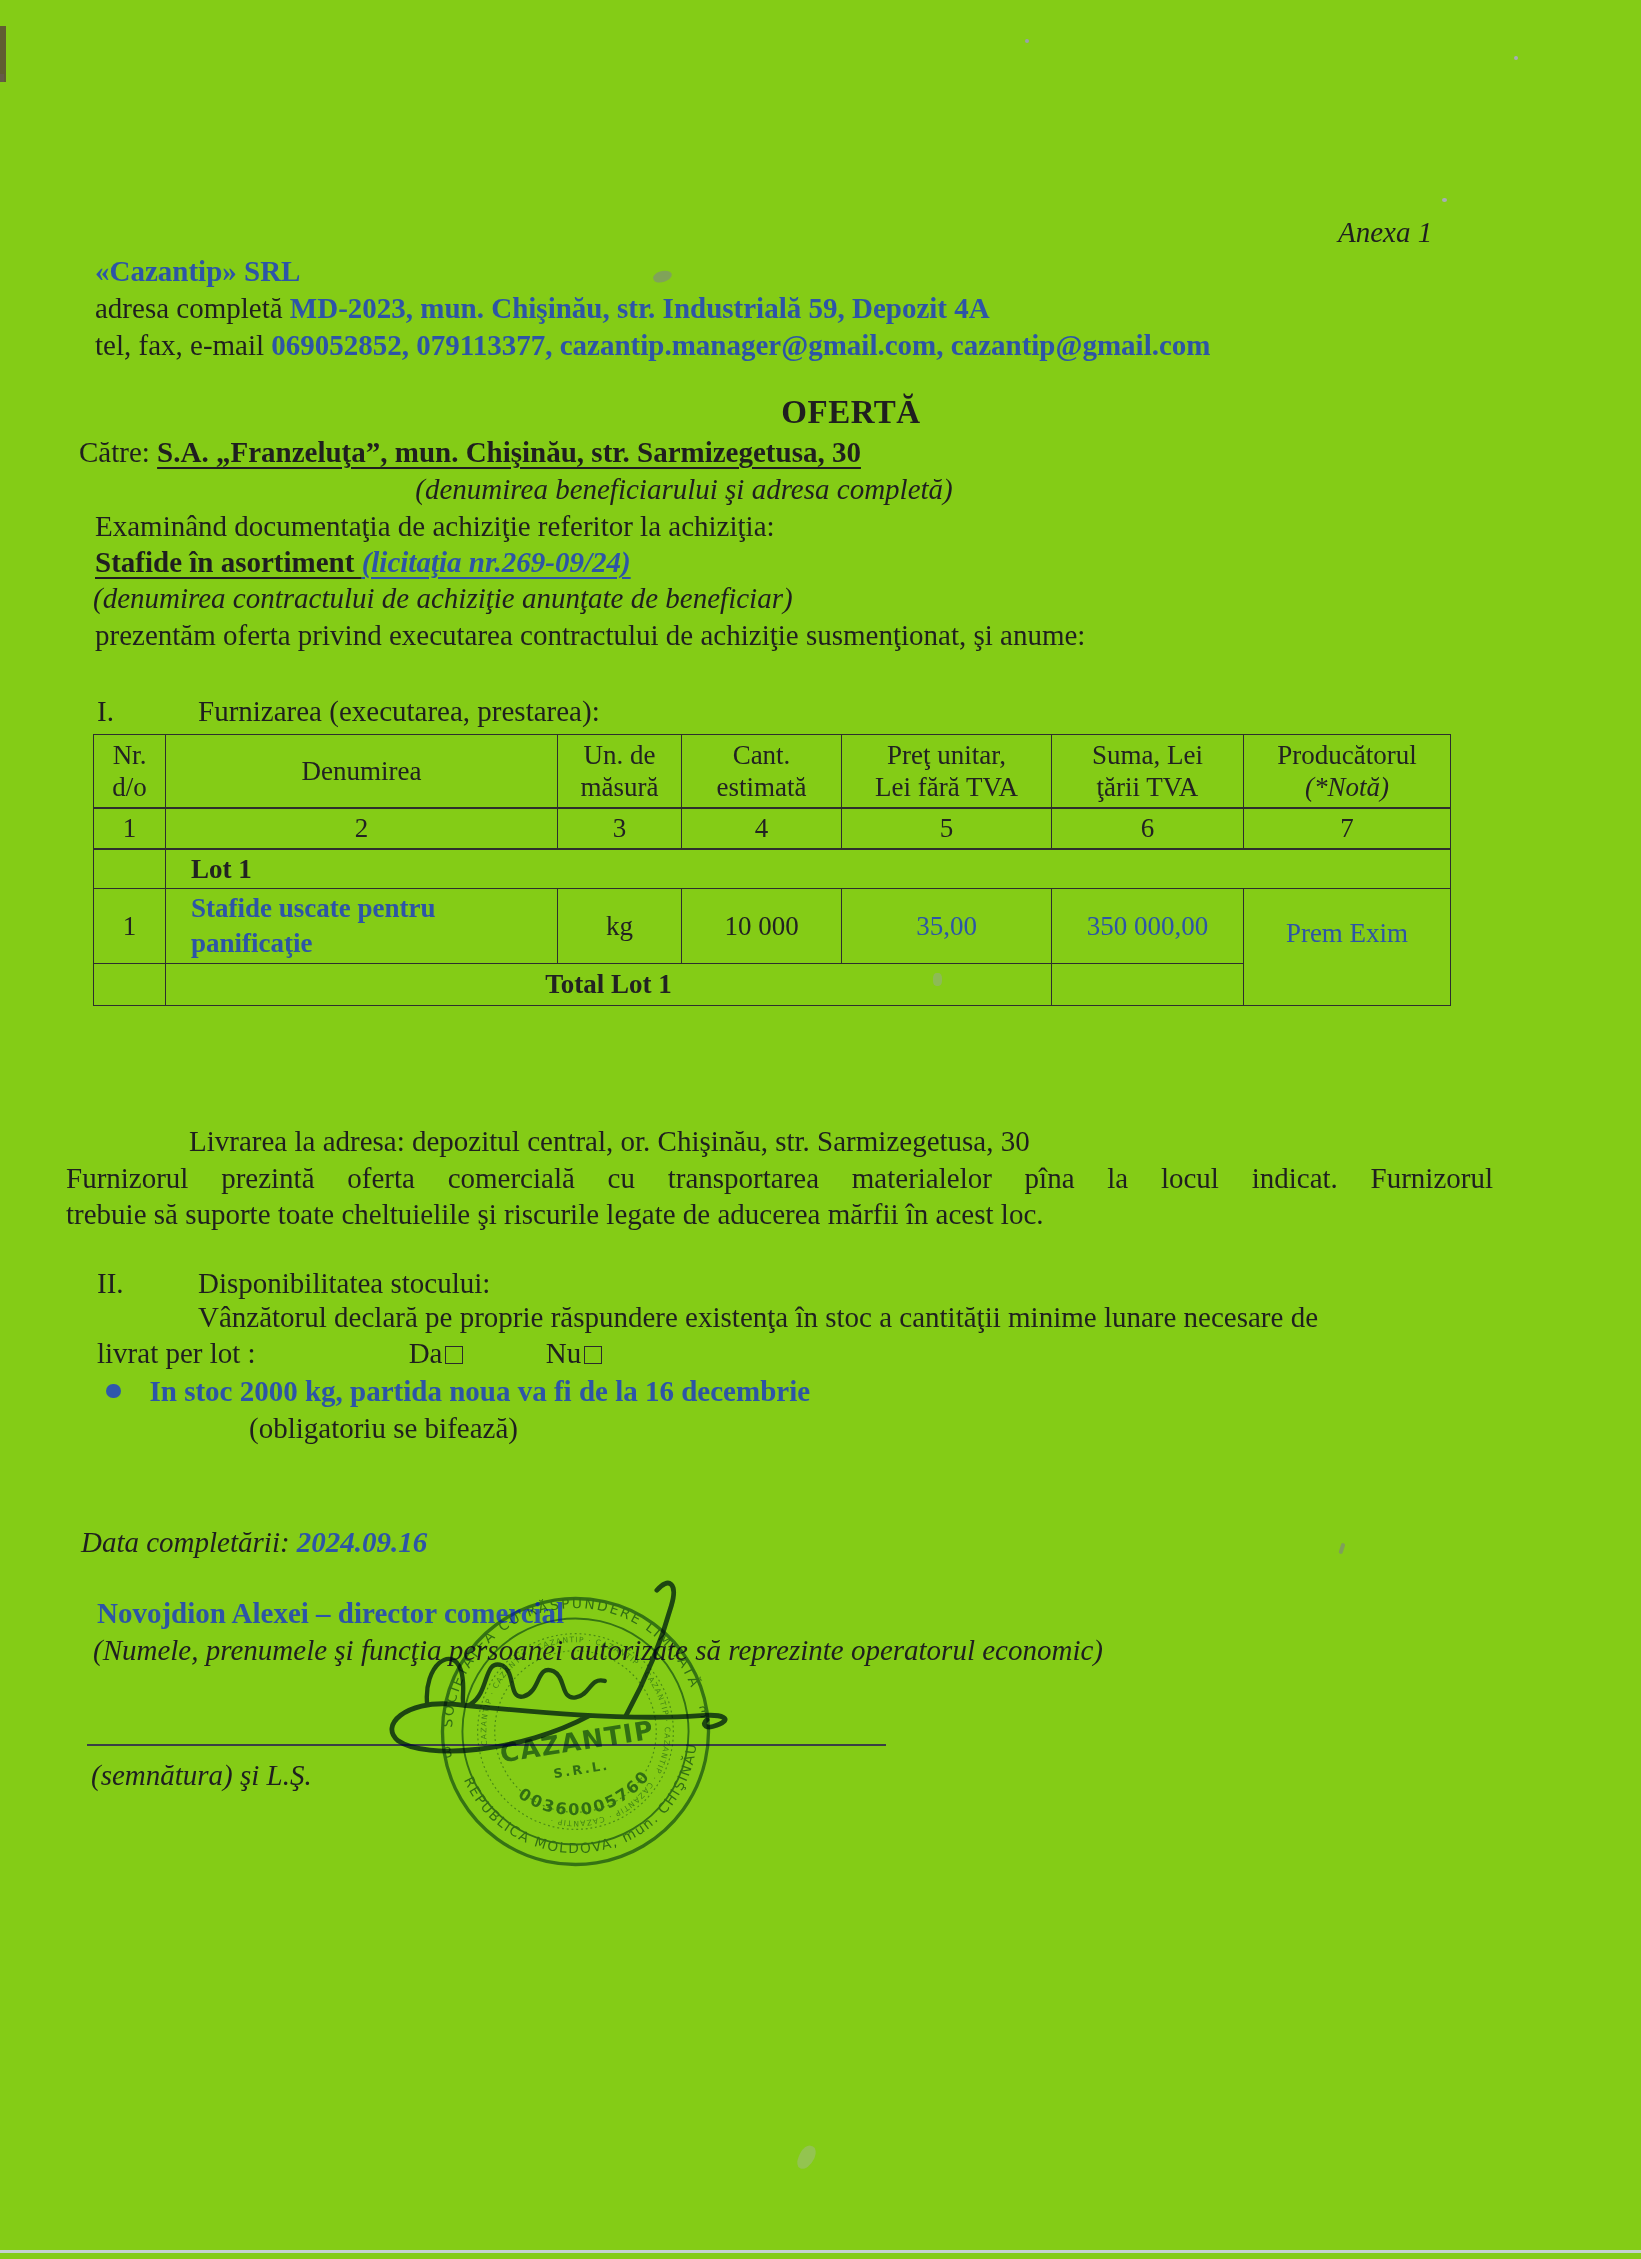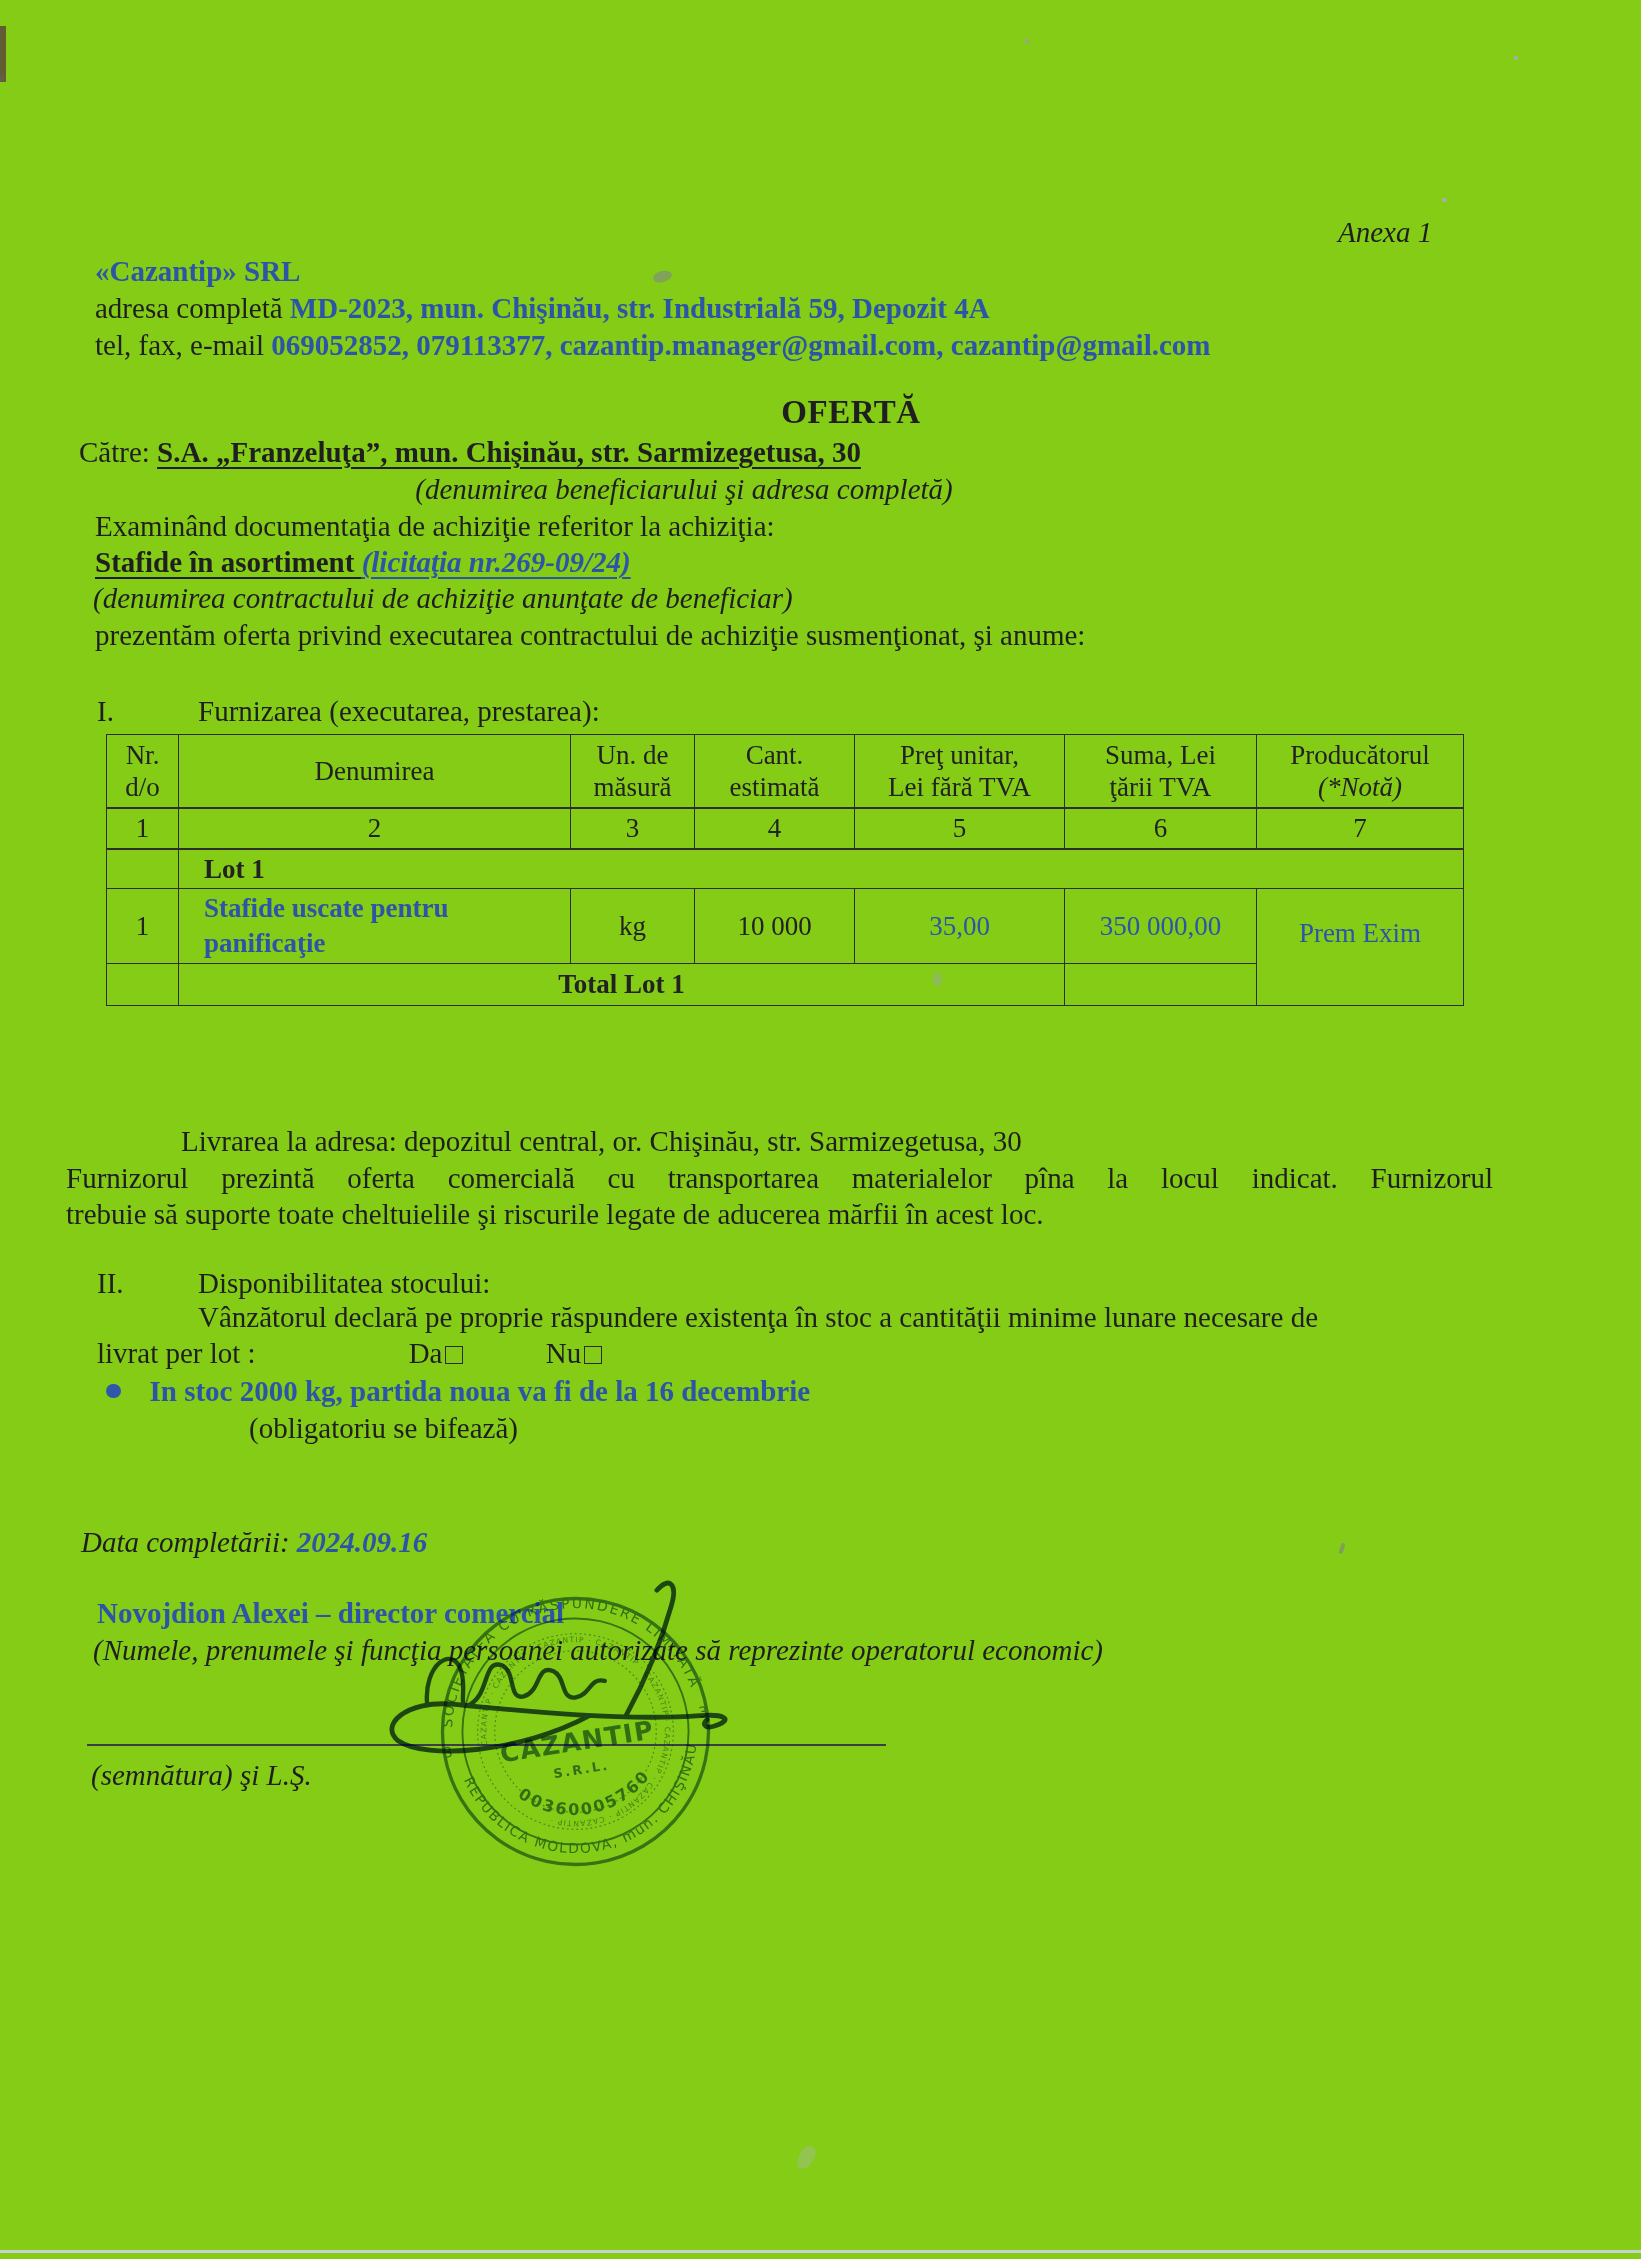--- a/index.html
+++ b/index.html
@@ -65,21 +65,21 @@
   <div class="abs line italic center-self" style="left:684px;top:471px;">(denumirea beneficiarului şi adresa completă)</div>
 
   <div class="abs line" style="left:95px;top:508px;">Examinând documentaţia de achiziţie referitor la achiziţia:</div>
 
   <div class="abs line" style="left:95px;top:544px;"><span class="bold ul">Stafide în asortiment </span><span class="bold italic blue ul">(licitaţia nr.269-09/24)</span></div>
   <div class="abs line italic" style="left:93px;top:580px;">(denumirea contractului de achiziţie anunţate de beneficiar)</div>
   <div class="abs line" style="left:95px;top:617px;">prezentăm oferta privind executarea contractului de achiziţie susmenţionat, şi anume:</div>
 
   <div class="abs line" style="left:97px;top:693px;"><span class="numeral">I.</span><span>Furnizarea (executarea, prestarea):</span></div>
 
-  <table class="offer abs" style="left:106px;top:734px;width:1358px;">
+  <table class="offer abs" style="left:93px;top:734px;width:1358px;">
     <colgroup>
       <col style="width:72px">
         <col style="width:392px">
         <col style="width:124px">
         <col style="width:160px">
         <col style="width:210px">
         <col style="width:192px">
         <col style="width:207px">
     </colgroup>
     <tbody>
@@ -139,21 +139,21 @@
     </tr>
     <tr class="total">
       <td></td>
       <td colspan="4" style="font-weight:bold;">Total Lot 1</td>
       <td></td>
     </tr>
   </tbody>
     </table>
 
 
-  <div class="abs line" style="left:181px;top:1123px;">Livrarea la adresa: depozitul central, or. Chişinău, str. Sarmizegetusa, 30</div>
+  <div class="abs line" style="left:189px;top:1123px;">Livrarea la adresa: depozitul central, or. Chişinău, str. Sarmizegetusa, 30</div>
   <div class="abs line justify-first" style="left:66px;top:1160px;">Furnizorul prezintă oferta comercială cu transportarea materialelor pîna la locul indicat. Furnizorul</div>
   <div class="abs line" style="left:66px;top:1196px;">trebuie să suporte toate cheltuielile şi riscurile legate de aducerea mărfii în acest loc.</div>
 
   <div class="abs line" style="left:97px;top:1265px;"><span class="numeral">II.</span><span>Disponibilitatea stocului:</span></div>
   <div class="abs line" style="left:198px;top:1299px;">Vânzătorul declară pe proprie răspundere existenţa în stoc a cantităţii minime lunare necesare de</div>
   <div class="abs line" style="left:97px;top:1335px;text-align:right;">
     <span>livrat per lot :</span><span class="opt-yes"><span>Da</span><span class="chk"></span></span><span class="opt-no"><span>Nu</span><span class="chk"></span></span>
   </div>
   <div class="abs line" style="left:106px;top:1373px;"><span class="dot"></span><span class="bold blue">In stoc 2000 kg, partida noua va fi de la 16 decembrie</span></div>
   <div class="abs line" style="left:249px;top:1410px;">(obligatoriu se bifează)</div>

